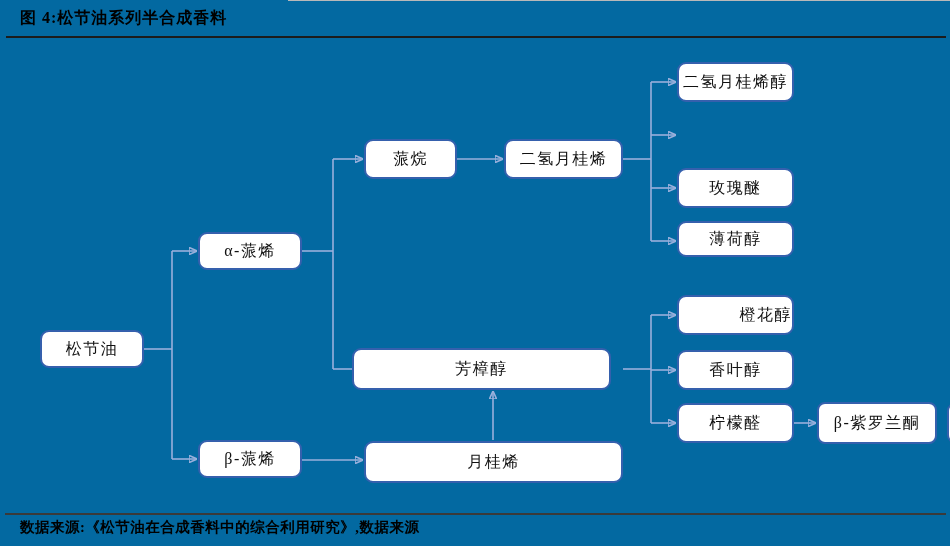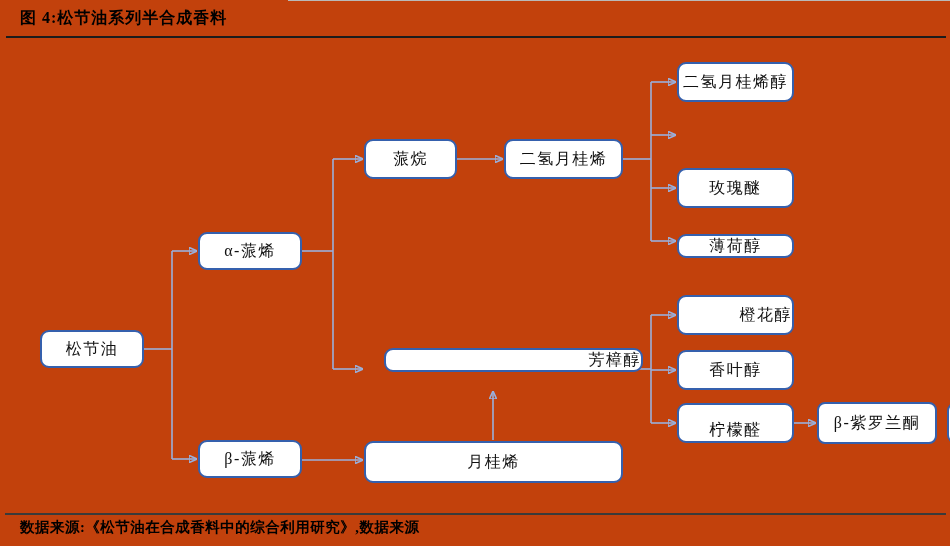--- a/index.html
+++ b/index.html
@@ -1,19 +1,19 @@
 <!DOCTYPE html>
 <html style="--box-border: #3560AD; --connector: #9AB0DC; --arrow: #3A5FAE;"><head>
 <meta charset="utf-8">
 <style>
   html,body{margin:0;padding:0;background:#ffffff;}
   .page{
     position:relative;
     width:950px;height:546px;
-    background:#c2410c;
+    background:#0369a1;
     overflow:hidden;
     font-family:"Liberation Serif", serif;
   }
   .top-rule{
     position:absolute;left:288px;top:0;width:662px;height:1px;
     background:#b9b9b9;
   }
   .fig-title{
     position:absolute;left:20px;top:8px;margin:0;
     font-size:16px;font-weight:bold;color:#000;
@@ -45,26 +45,26 @@
   }
   
   .n-turpentine{left:40px;top:330px;width:104px;height:38px;}
   .n-alpha-pinene{left:198px;top:232px;width:104px;height:38px;}
   .n-beta-pinene{left:198px;top:440px;width:104px;height:38px;}
   .n-pinane{left:364px;top:139px;width:93px;height:40px;}
   .n-dihydromyrcene{left:504px;top:139px;width:119px;height:40px;}
   .n-dihydromyrcenol{left:677px;top:62px;width:117px;height:40px;}
   .n-citronellol{left:677px;top:115px;width:117px;height:40px;}
   .n-rose-ether{left:677px;top:168px;width:117px;height:40px;}
-  .n-menthol{left:677px;top:221px;width:117px;height:24px;margin-top:13px;}
-  .n-linalool{left:384px;top:348px;width:259px;height:24px;justify-content:flex-end;}
+  .n-menthol{left:677px;top:221px;width:117px;height:36px;}
+  .n-linalool{left:352px;top:348px;width:259px;height:42px;}
   .n-myrcene{left:364px;top:441px;width:259px;height:42px;}
   .n-nerol{left:677px;top:295px;width:117px;height:40px;justify-content:flex-end;}
   .n-geraniol{left:677px;top:350px;width:117px;height:40px;}
-  .n-citral{left:677px;top:403px;width:117px;height:40px;align-items:flex-end;}
+  .n-citral{left:677px;top:403px;width:117px;height:40px;}
   .n-beta-ionone{left:817px;top:402px;width:120px;height:42px;border-radius:8px;}
   .edge-fragment{
     position:absolute;left:947px;top:402px;width:14px;height:42px;
     box-sizing:border-box;border:2px solid var(--box-border,#3560AD);
     border-radius:9px 0 0 9px;background:#fff;
   }
 </style>
 </head>
 <body>
 

